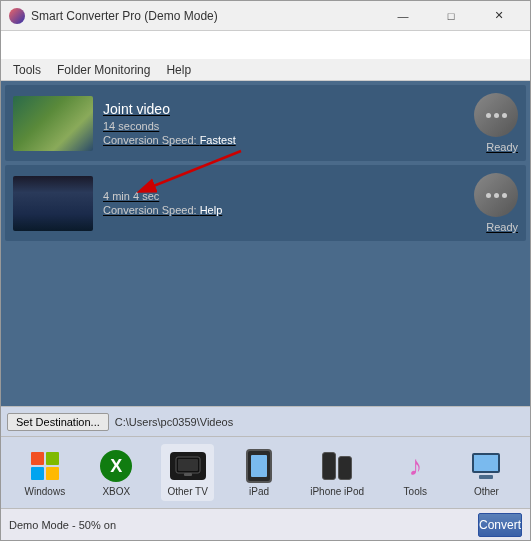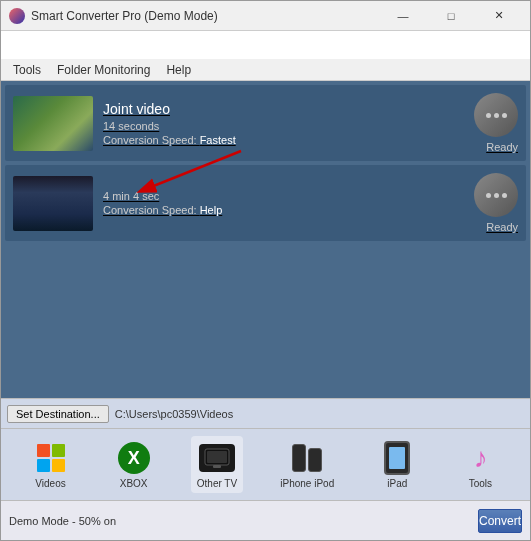--- a/index.html
+++ b/index.html
@@ -255,21 +255,21 @@
 
     .device-label {
       font-size: 10px;
       color: #333;
       text-align: center;
       margin-top: 2px;
     }
 
     
     .status-bar {
-      height: 40px;
+      height: 32px;
       background: #e8e8f0;
       display: flex;
       align-items: center;
       padding: 0 8px;
       border-top: 1px solid #bbb;
       gap: 8px;
     }
 
     .status-text {
       flex: 1;
@@ -473,21 +473,21 @@
 
     <div class="device-item">
       <div class="device-icon">
         <div class="win-icon">
           <div class="win-quad"></div>
           <div class="win-quad"></div>
           <div class="win-quad"></div>
           <div class="win-quad"></div>
         </div>
       </div>
-      <span class="device-label">Videos</span>
+      <span class="device-label">Windows</span>
     </div>
 
     <div class="device-item">
       <div class="device-icon">
         <div class="xbox-icon">X</div>
       </div>
       <span class="device-label">XBOX</span>
     </div>
 
     <div class="device-item selected">
@@ -498,44 +498,53 @@
             <rect x="4" y="4" width="20" height="12" rx="1" fill="#333"></rect>
             <rect x="10" y="18" width="8" height="3" rx="1" fill="#555"></rect>
           </svg>
         </div>
       </div>
       <span class="device-label">Other TV</span>
     </div>
 
     <div class="device-item">
       <div class="device-icon">
+        <div class="ipad-icon">
+          <div class="ipad-screen"></div>
+        </div>
+      </div>
+      <span class="device-label">iPad</span>
+    </div>
+
+    <div class="device-item">
+      <div class="device-icon">
         <div class="iphone-icon">
           <div class="iphone-body"></div>
           <div class="iphone-body" style="height:24px; margin-top:4px;"></div>
         </div>
       </div>
       <span class="device-label">iPhone iPod</span>
     </div>
 
     <div class="device-item">
       <div class="device-icon">
-        <div class="ipad-icon">
-          <div class="ipad-screen"></div>
-        </div>
-      </div>
-      <span class="device-label">iPad</span>
+        <span class="music-icon">♪</span>
+      </div>
+      <span class="device-label">Tools</span>
     </div>
 
     <div class="device-item">
       <div class="device-icon">
-        <span class="music-icon">♪</span>
-      </div>
-      <span class="device-label">Tools</span>
-    </div>
-
+        <div class="monitor-stand">
+          <div class="monitor-screen"></div>
+          <div class="monitor-base"></div>
+        </div>
+      </div>
+      <span class="device-label">Other</span>
+    </div>
 
   </div>
 
   <div class="status-bar">
     <span class="status-text">Demo Mode - 50% on</span>
     <button class="convert-btn">Convert</button>
   </div>
 
 </div>
 

